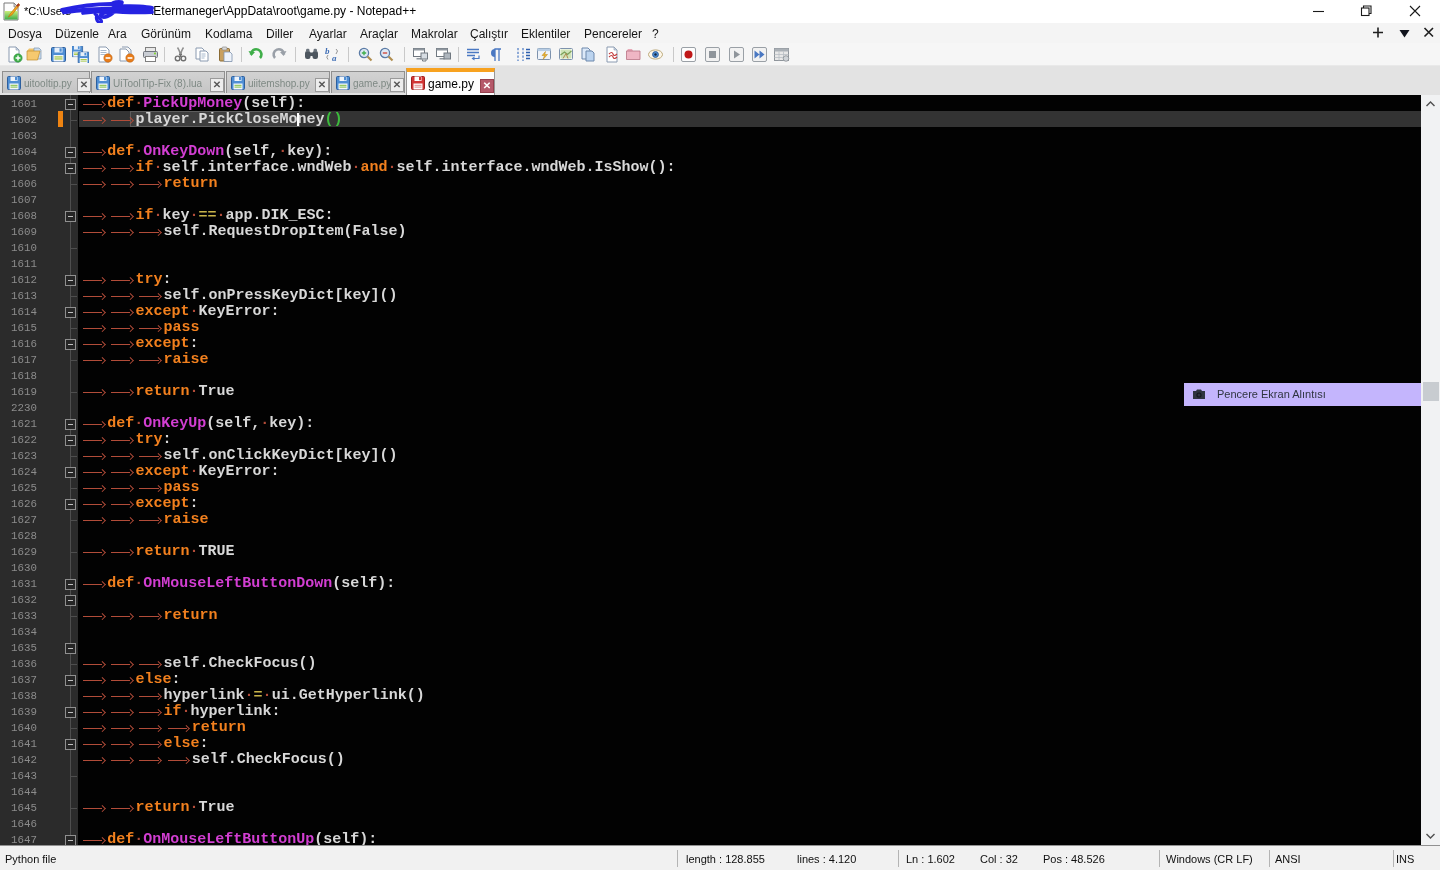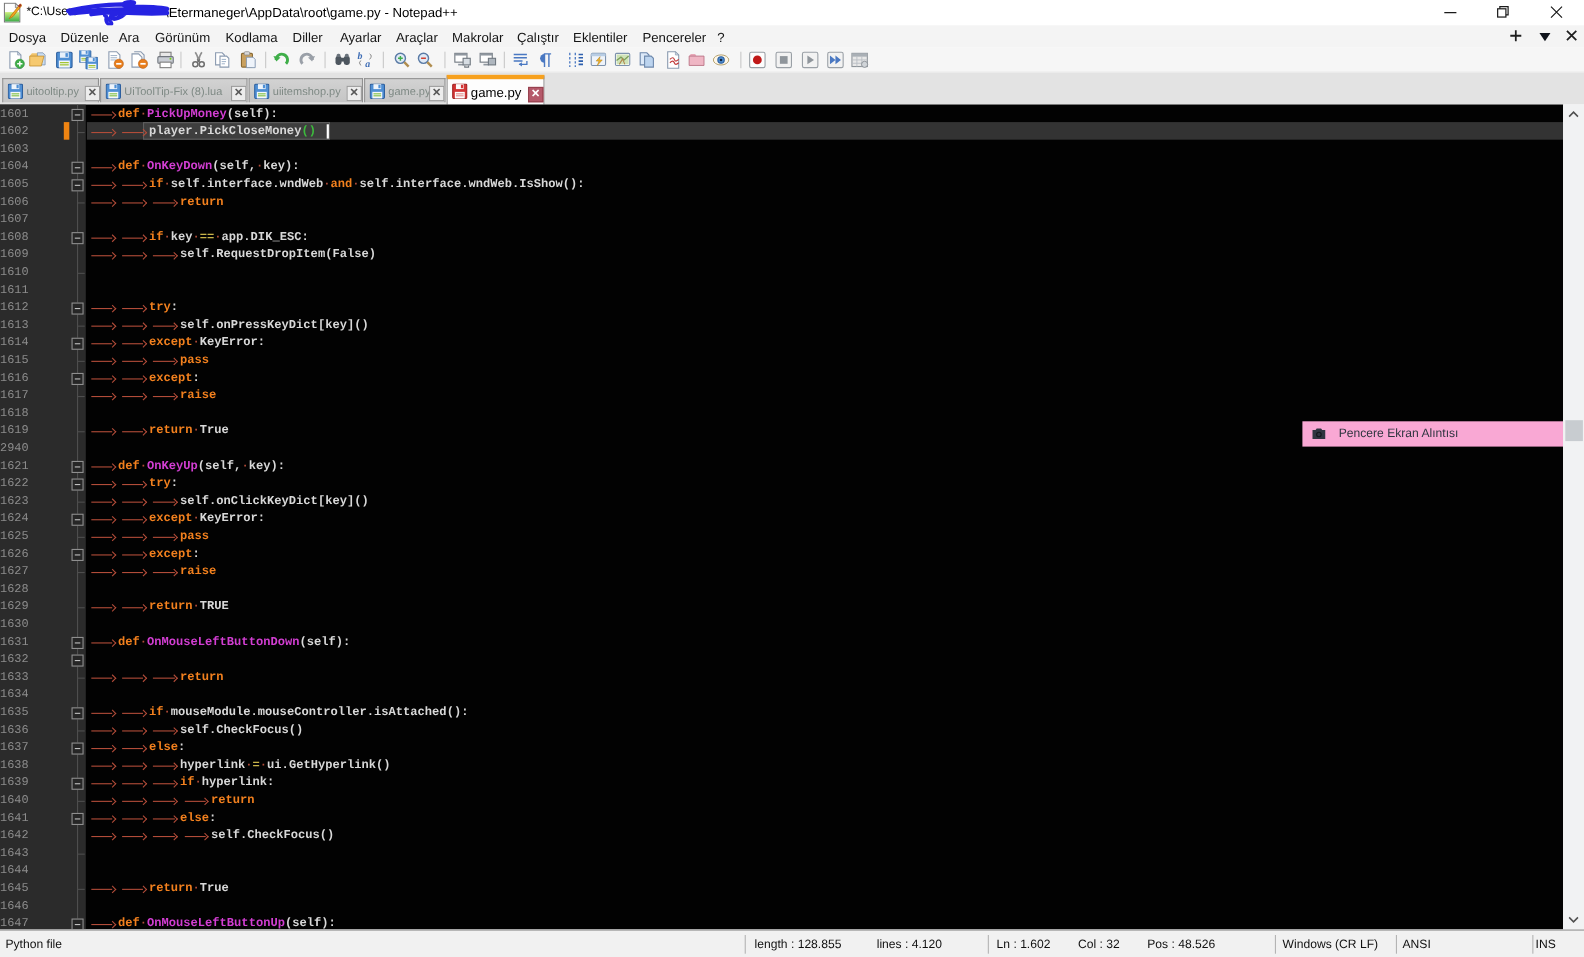--- a/index.html
+++ b/index.html
@@ -19,42 +19,42 @@
 #tabs{position:absolute;left:0;top:66px;width:1440px;height:29px;background:#e3e3e3}
 .tab{position:absolute;top:5px;height:22px;background:linear-gradient(#d2d2d2,#c5c5c5);border:1px solid #8f8f8f;border-bottom:none}
 .tab .lbl{position:absolute;left:21px;top:6px;font-size:10px;color:#7e8984}
 .tab .x{position:absolute;top:6px;width:14px;height:14px;background:#ededed;border:1px solid #9a9a9a;color:#585858;font-size:10px;font-weight:700;line-height:12px;text-align:center}
 #tab5{top:2px;height:27px;background:#fdfdfd;border:1px solid #989898;border-top:4px solid #f7a11e;border-bottom:none}
 #tab5 .lbl{color:#000;top:5px;font-size:12px}
 #tab5 .x{background:#b5596a;border:1px solid #97424f;color:#fff;top:7px}
 
 #ed{position:absolute;left:0;top:95px;width:1421px;height:750px;background:#020202;overflow:hidden}
 #gut{position:absolute;left:0;top:0;width:78px;height:750px;background:#2b2b2b}
-.ln{position:absolute;left:0;width:37px;height:16px;line-height:16px;text-align:left;font-family:"Liberation Mono",monospace;font-size:10.8px;color:#8c8c8c}
-.cl{position:absolute;left:79px;height:33px;line-height:16px;font-family:"Liberation Mono",monospace;font-weight:700;font-size:11px;color:#d8d8d8;white-space:pre}
+.ln{position:absolute;left:0;width:37px;height:16px;line-height:16px;text-align:right;font-family:"Liberation Mono",monospace;font-size:10.8px;color:#8c8c8c}
+.cl{position:absolute;left:79px;height:33px;line-height:16px;font-family:"Liberation Mono",monospace;font-weight:700;font-size:15px;color:#d8d8d8;white-space:pre}
 .cl s{text-decoration:none}
 .cl .k{color:#f2801e}
 .cl .f{color:#d23ed2}
 .cl .o{color:#c8b44a}
 .cl .n{color:#3d6dbf}
 .cl .g{color:#3dbb3d}
 .cl v{color:#b24c39;font-style:normal}
 .tb{display:inline-block;width:28.2px;height:16px;position:relative;vertical-align:top}
 .tb b{position:absolute;left:4px;right:5px;top:7.5px;height:1.1px;background:#b24c39}
 .tb u{position:absolute;right:3px;top:5.5px;width:4.6px;height:4.6px;border-top:1.2px solid #b24c39;border-right:1.2px solid #b24c39;transform:rotate(45deg)}
 .fvert{position:absolute;left:70px;top:0;width:1px;height:750px;background:#4e4e4e}
 .fbox{position:absolute;left:64.5px;width:11px;height:11px;background:#262626;border:1px solid #8f8f8f}
 .fbox:after{content:"";position:absolute;left:2px;right:2px;top:4px;height:1px;background:#c0c0c0}
 .ftick{position:absolute;left:70px;width:7px;height:1px;background:#4e4e4e}
 #mark1602{position:absolute;left:57.5px;top:16px;width:5px;height:16px;background:#ef8412}
 #band{position:absolute;left:79px;top:16px;width:1342px;height:16px;background:#333333}
 #ibox{position:absolute;left:130px;top:16px;width:170px;height:16px;background:#3e3e3e;border:1px solid #5e5e5e}
 #caret{position:absolute;left:297px;top:17.5px;width:1.6px;height:13px;background:#fff}
 
-#snip{position:absolute;left:1184px;top:288px;width:237px;height:23px;background:#f9a8d4}
+#snip{position:absolute;left:1184px;top:288px;width:237px;height:23px;background:#c4b5fd}
 #snip span{position:absolute;left:33px;top:5px;font-size:11px;color:#2f3540}
 
 #sb{position:absolute;left:1421px;top:95px;width:19px;height:750px;background:#f1f2f3}
 #sb .thumb{position:absolute;left:1.5px;top:287px;width:16px;height:19px;background:#c8ccd0}
 
 #status{position:absolute;left:0;top:845px;width:1440px;height:25px;background:#f1f1f1;border-top:1px solid #919191}
 #status span{position:absolute;top:7px;font-size:11px;color:#101010}
 #status i{position:absolute;top:4px;width:1px;height:17px;background:#b4b4b4}
 </style></head>
 <body>
@@ -429,21 +429,21 @@
 <div class="cl" style="top:209px"><i class="tb"><b></b><u></u></i><i class="tb"><b></b><u></u></i><s class="k">except</s><v>·</v>KeyError:</div>
 <div class="ln" style="top:225px">1615</div>
 <div class="cl" style="top:225px"><i class="tb"><b></b><u></u></i><i class="tb"><b></b><u></u></i><i class="tb"><b></b><u></u></i><s class="k">pass</s></div>
 <div class="ln" style="top:241px">1616</div>
 <div class="cl" style="top:241px"><i class="tb"><b></b><u></u></i><i class="tb"><b></b><u></u></i><s class="k">except</s>:</div>
 <div class="ln" style="top:257px">1617</div>
 <div class="cl" style="top:257px"><i class="tb"><b></b><u></u></i><i class="tb"><b></b><u></u></i><i class="tb"><b></b><u></u></i><s class="k">raise</s></div>
 <div class="ln" style="top:273px">1618</div>
 <div class="ln" style="top:289px">1619</div>
 <div class="cl" style="top:289px"><i class="tb"><b></b><u></u></i><i class="tb"><b></b><u></u></i><s class="k">return</s><v>·</v>True</div>
-<div class="ln" style="top:305px">2940</div>
+<div class="ln" style="top:305px">2230</div>
 <div class="ln" style="top:321px">1621</div>
 <div class="cl" style="top:321px"><i class="tb"><b></b><u></u></i><s class="k">def</s><v>·</v><s class="f">OnKeyUp</s>(self,<v>·</v>key):</div>
 <div class="ln" style="top:337px">1622</div>
 <div class="cl" style="top:337px"><i class="tb"><b></b><u></u></i><i class="tb"><b></b><u></u></i><s class="k">try</s>:</div>
 <div class="ln" style="top:353px">1623</div>
 <div class="cl" style="top:353px"><i class="tb"><b></b><u></u></i><i class="tb"><b></b><u></u></i><i class="tb"><b></b><u></u></i>self.onClickKeyDict[key]()</div>
 <div class="ln" style="top:369px">1624</div>
 <div class="cl" style="top:369px"><i class="tb"><b></b><u></u></i><i class="tb"><b></b><u></u></i><s class="k">except</s><v>·</v>KeyError:</div>
 <div class="ln" style="top:385px">1625</div>
 <div class="cl" style="top:385px"><i class="tb"><b></b><u></u></i><i class="tb"><b></b><u></u></i><i class="tb"><b></b><u></u></i><s class="k">pass</s></div>
@@ -455,21 +455,20 @@
 <div class="ln" style="top:449px">1629</div>
 <div class="cl" style="top:449px"><i class="tb"><b></b><u></u></i><i class="tb"><b></b><u></u></i><s class="k">return</s><v>·</v>TRUE</div>
 <div class="ln" style="top:465px">1630</div>
 <div class="ln" style="top:481px">1631</div>
 <div class="cl" style="top:481px"><i class="tb"><b></b><u></u></i><s class="k">def</s><v>·</v><s class="f">OnMouseLeftButtonDown</s>(self):</div>
 <div class="ln" style="top:497px">1632</div>
 <div class="ln" style="top:513px">1633</div>
 <div class="cl" style="top:513px"><i class="tb"><b></b><u></u></i><i class="tb"><b></b><u></u></i><i class="tb"><b></b><u></u></i><s class="k">return</s></div>
 <div class="ln" style="top:529px">1634</div>
 <div class="ln" style="top:545px">1635</div>
-<div class="cl" style="top:545px"><i class="tb"><b></b><u></u></i><i class="tb"><b></b><u></u></i><s class="k">if</s><v>·</v>mouseModule.mouseController.isAttached():</div>
 <div class="ln" style="top:561px">1636</div>
 <div class="cl" style="top:561px"><i class="tb"><b></b><u></u></i><i class="tb"><b></b><u></u></i><i class="tb"><b></b><u></u></i>self.CheckFocus()</div>
 <div class="ln" style="top:577px">1637</div>
 <div class="cl" style="top:577px"><i class="tb"><b></b><u></u></i><i class="tb"><b></b><u></u></i><s class="k">else</s>:</div>
 <div class="ln" style="top:593px">1638</div>
 <div class="cl" style="top:593px"><i class="tb"><b></b><u></u></i><i class="tb"><b></b><u></u></i><i class="tb"><b></b><u></u></i>hyperlink<v>·</v><s class="o">=</s><v>·</v>ui.GetHyperlink()</div>
 <div class="ln" style="top:609px">1639</div>
 <div class="cl" style="top:609px"><i class="tb"><b></b><u></u></i><i class="tb"><b></b><u></u></i><i class="tb"><b></b><u></u></i><s class="k">if</s><v>·</v>hyperlink:</div>
 <div class="ln" style="top:625px">1640</div>
 <div class="cl" style="top:625px"><i class="tb"><b></b><u></u></i><i class="tb"><b></b><u></u></i><i class="tb"><b></b><u></u></i><i class="tb"><b></b><u></u></i><s class="k">return</s></div>

